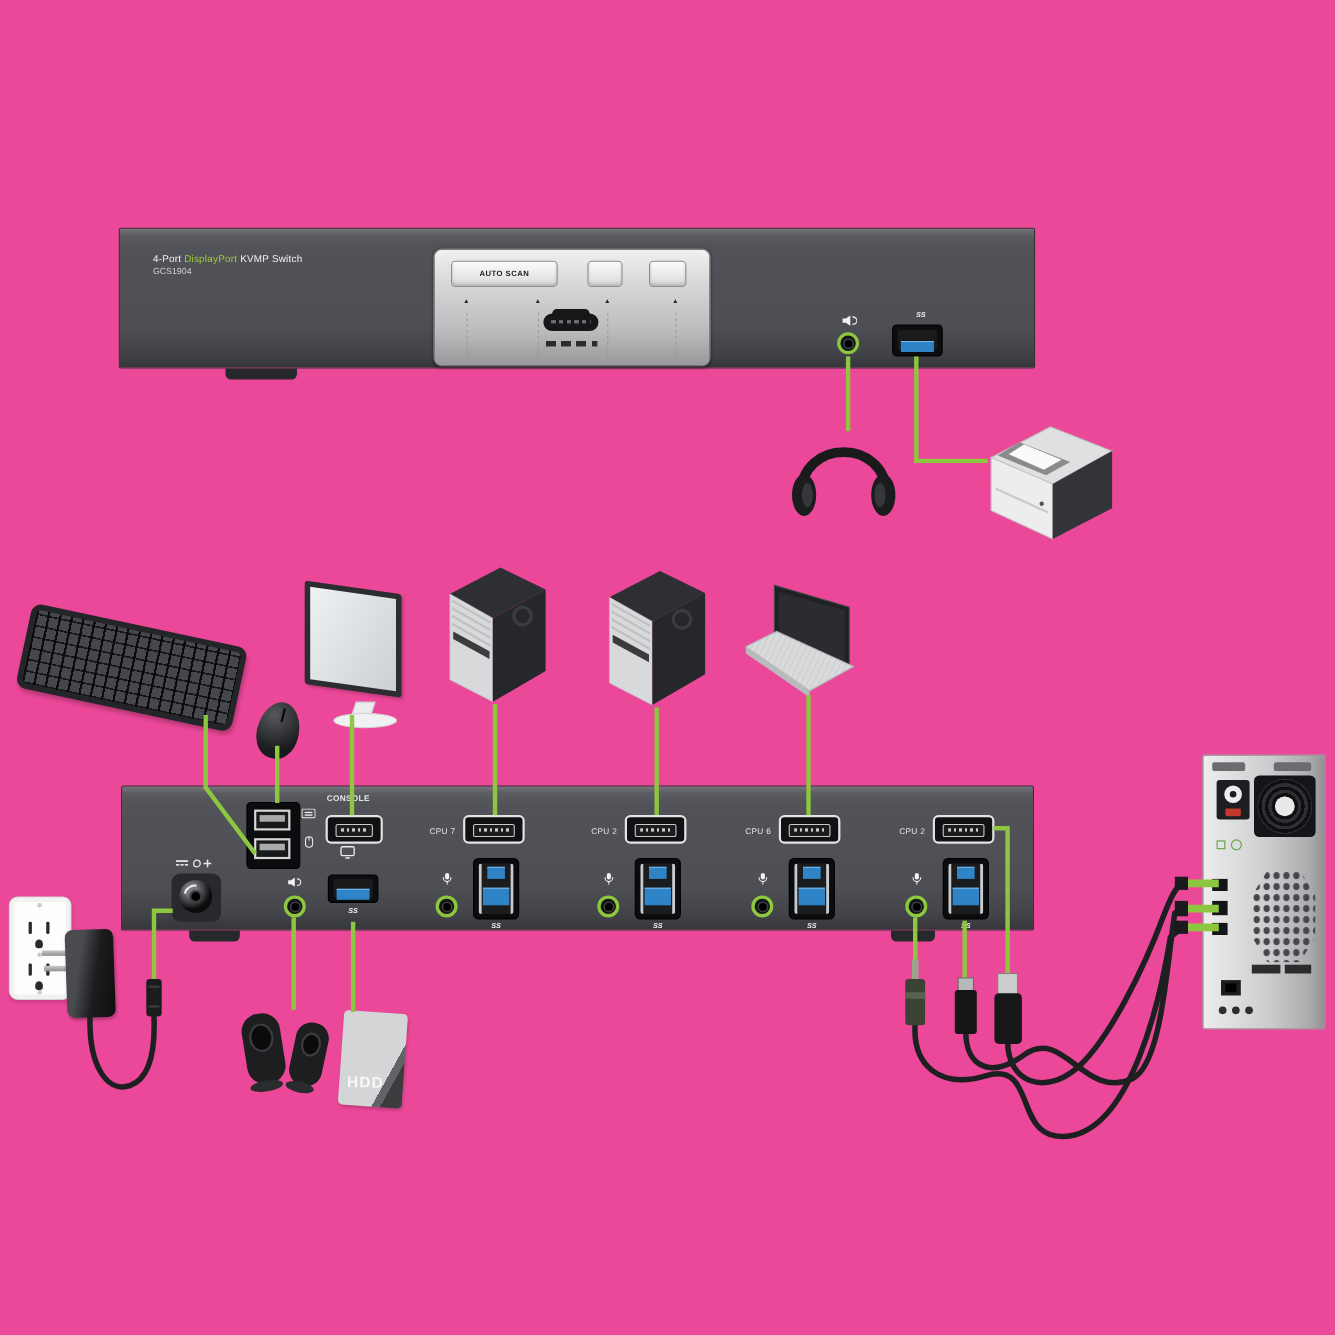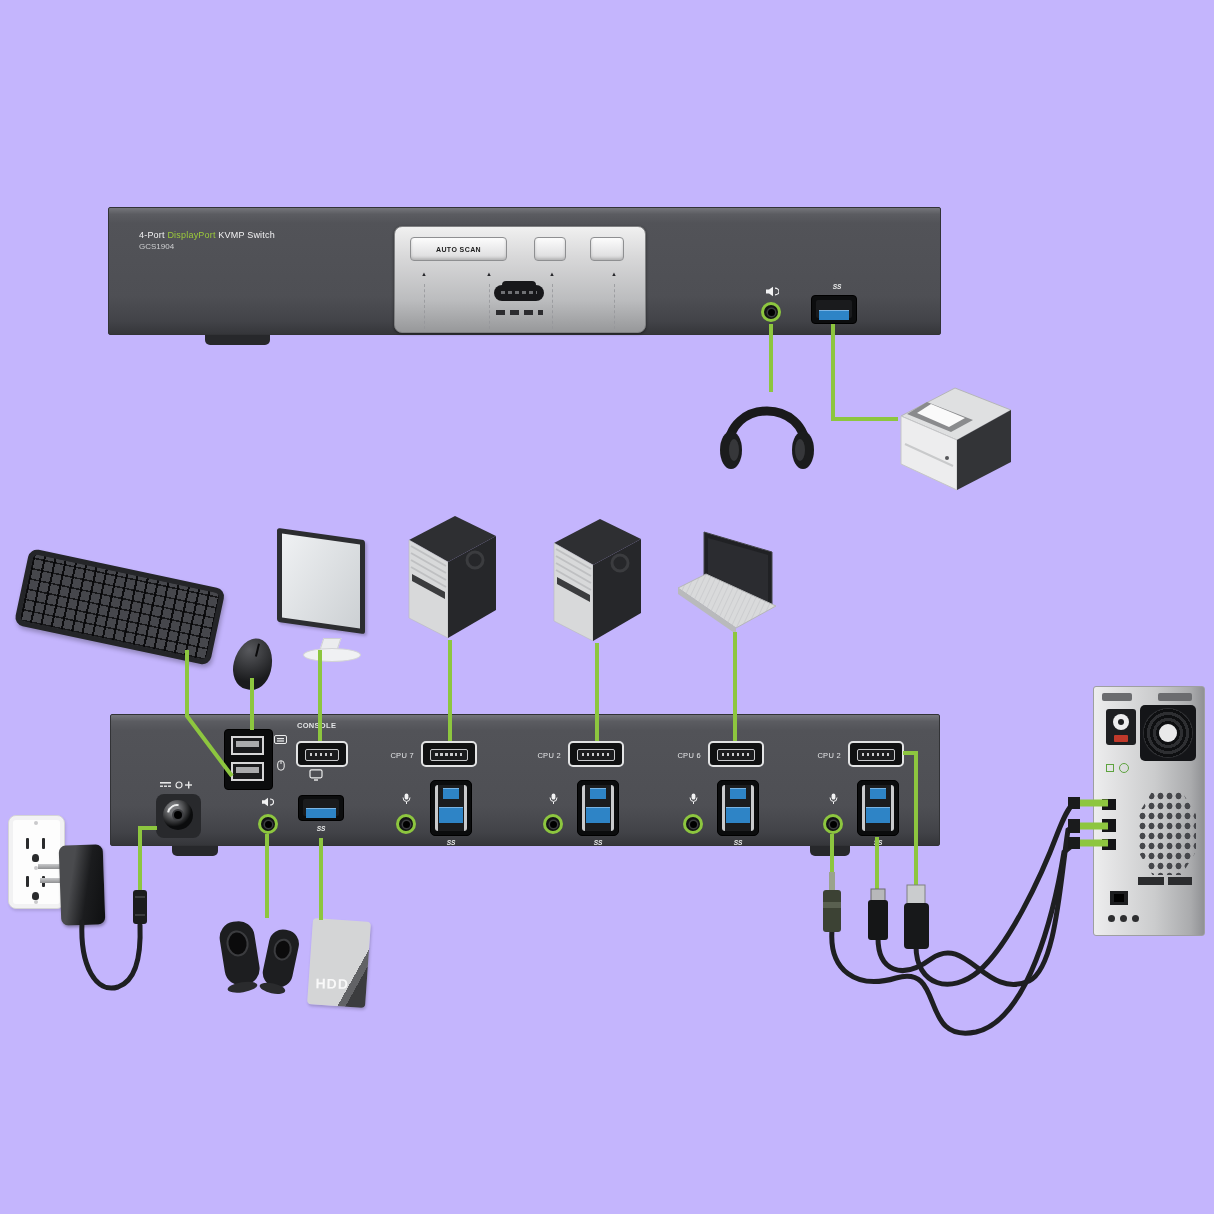--- a/index.html
+++ b/index.html
@@ -1,16 +1,16 @@
 <!DOCTYPE html>
 <html><head>
 <meta charset="utf-8">
 <style>
   html,body{margin:0;padding:0;background:#fff;}
-  #canvas{position:relative;width:1214px;height:1214px;background:#c4b5fd;overflow:hidden;
+  #canvas{position:relative;width:1214px;height:1214px;background:#ec4899;overflow:hidden;
           font-family:"Liberation Sans",sans-serif;}
   .abs{position:absolute;}
   
   .panel{position:absolute;background:linear-gradient(180deg,#74757a 0%,#5b5c61 5%,#525358 12%,#4e4f54 70%,#424348 90%,#35363a 100%);
          border:1px solid #323336;border-radius:2px;box-sizing:border-box;z-index:3;}
   .foot{position:absolute;background:#27282b;border-radius:0 0 5px 5px;z-index:3;}
   .silver{position:absolute;background:linear-gradient(180deg,#f0f0f0,#d7d7d8 30%,#bbbcbe 70%,#97989a);
           border:1px solid #7f8082;border-radius:8px;box-shadow:0 1px 3px rgba(0,0,0,.45);}
   .fbtn{position:absolute;background:linear-gradient(#fcfcfc,#dadadb);border:1px solid #8e8f91;border-radius:4px;
         box-shadow:inset 0 -2px 3px rgba(0,0,0,.18);display:flex;align-items:center;justify-content:center;

